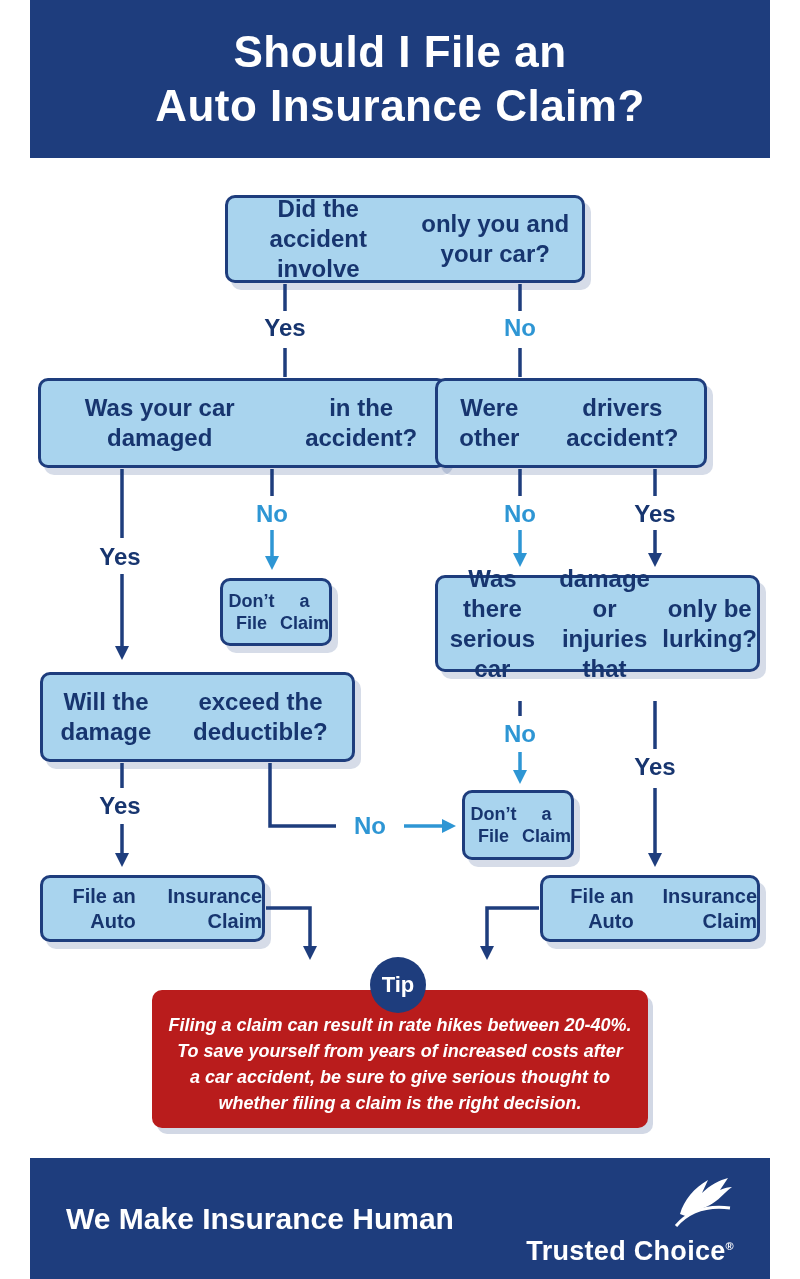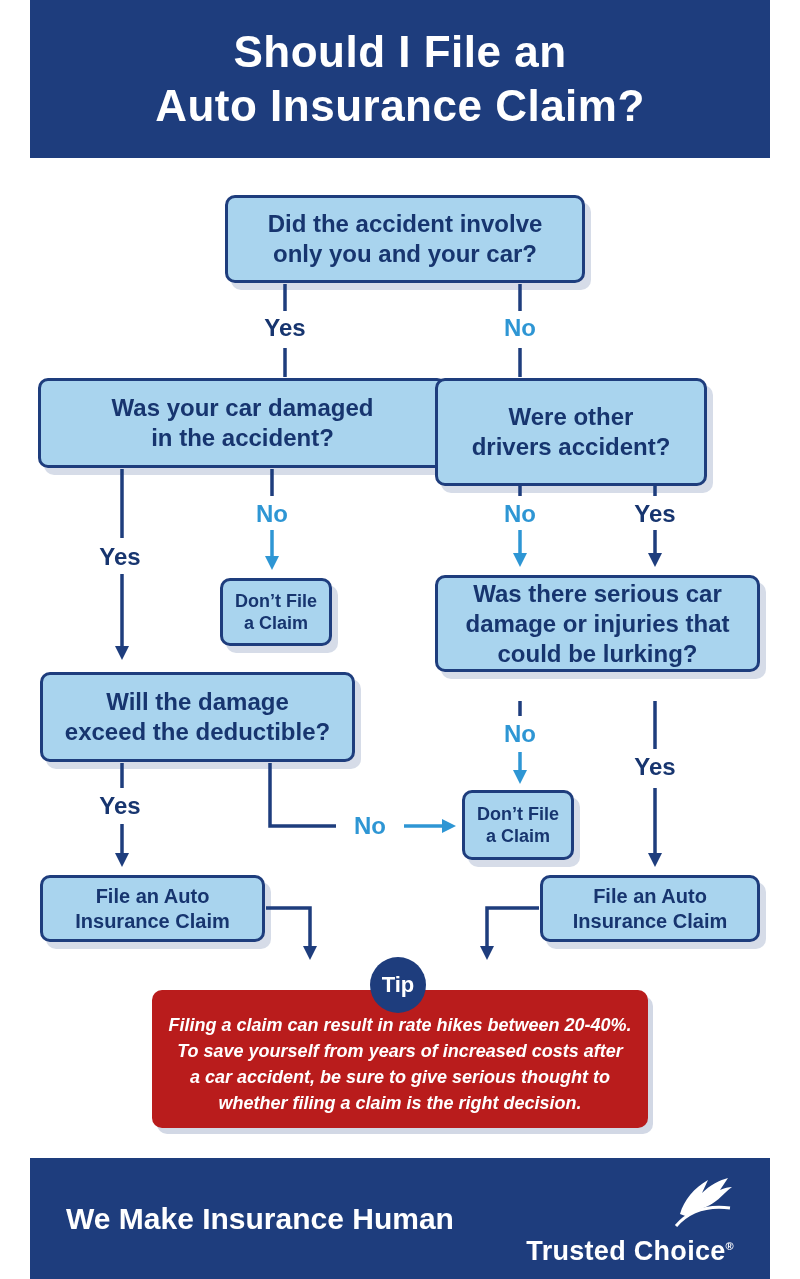--- a/index.html
+++ b/index.html
@@ -5,21 +5,21 @@
   html,body{margin:0;padding:0;background:#fff;}
   .page{position:relative;width:800px;height:1279px;background:#ffffff;
         font-family:"Liberation Sans",sans-serif;overflow:hidden;}
   .band{position:absolute;left:30px;right:30px;background:#1e3d7d;}
   .header{top:0;height:158px;display:flex;flex-direction:column;justify-content:center;
           text-align:center;z-index:2;}
   .title-line{color:#ffffff;font-weight:bold;font-size:44px;line-height:54px;letter-spacing:0.5px;}
 
   .qbox{position:absolute;background:#a9d4ee;border:3px solid #1e3d7d;border-radius:10px;
         box-shadow:6px 7px 0 rgba(30,61,125,0.18);
-        display:flex;flex-direction:column;justify-content:center;align-items:center;
+        display:flex;flex-direction:row;justify-content:center;align-items:center;
         text-align:center;color:#17356f;font-weight:bold;z-index:2;box-sizing:border-box;}
   .q-large .ln{display:block;font-size:24px;line-height:30px;}
   .q-small .ln{display:block;font-size:18px;line-height:22px;}
   .q-file .ln{display:block;font-size:20px;line-height:25px;text-align:right;}
 
   .lbl{position:absolute;transform:translateX(-50%);font-weight:bold;font-size:24px;z-index:3;}
   .lbl.yes{color:#17356f;}
   .lbl.no{color:#2e96d4;}
 
   .connectors{position:absolute;left:0;top:0;z-index:1;pointer-events:none;}
@@ -91,34 +91,34 @@
   <div class="qbox q-large" style="left:225px;top:195px;width:360px;height:88px;">
     <span class="ln">Did the accident involve</span>
     <span class="ln">only you and your car?</span>
   </div>
 
   <div class="qbox q-large" style="left:38px;top:378px;width:409px;height:90px;">
     <span class="ln">Was your car damaged</span>
     <span class="ln">in the accident?</span>
   </div>
 
-  <div class="qbox q-large" style="left:435px;top:378px;width:272px;height:108px;">
+  <div class="qbox q-large" style="left:435px;top:378px;width:272px;height:90px;">
     <span class="ln">Were other</span>
     <span class="ln">drivers accident?</span>
   </div>
 
   <div class="qbox q-small" style="left:220px;top:578px;width:112px;height:68px;">
     <span class="ln">Don’t File</span>
     <span class="ln">a Claim</span>
   </div>
 
   <div class="qbox q-large" style="left:435px;top:575px;width:325px;height:97px;">
     <span class="ln">Was there serious car</span>
     <span class="ln">damage or injuries that</span>
-    <span class="ln">could be lurking?</span>
+    <span class="ln">only be lurking?</span>
   </div>
 
   <div class="qbox q-large" style="left:40px;top:672px;width:315px;height:90px;">
     <span class="ln">Will the damage</span>
     <span class="ln">exceed the deductible?</span>
   </div>
 
   <div class="qbox q-small" style="left:462px;top:790px;width:112px;height:70px;">
     <span class="ln">Don’t File</span>
     <span class="ln">a Claim</span>

